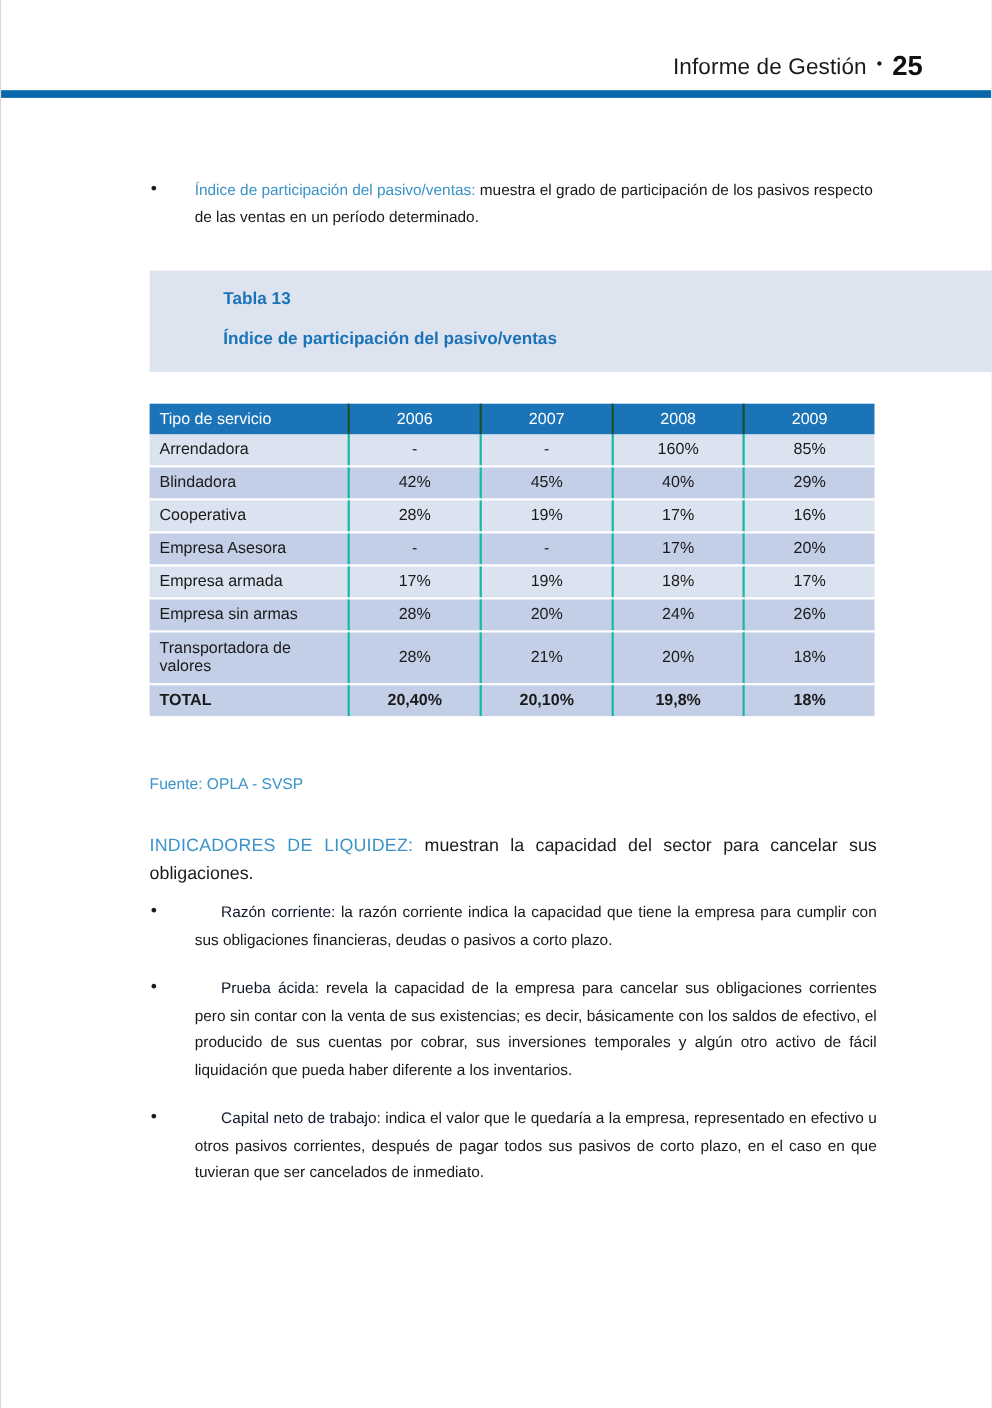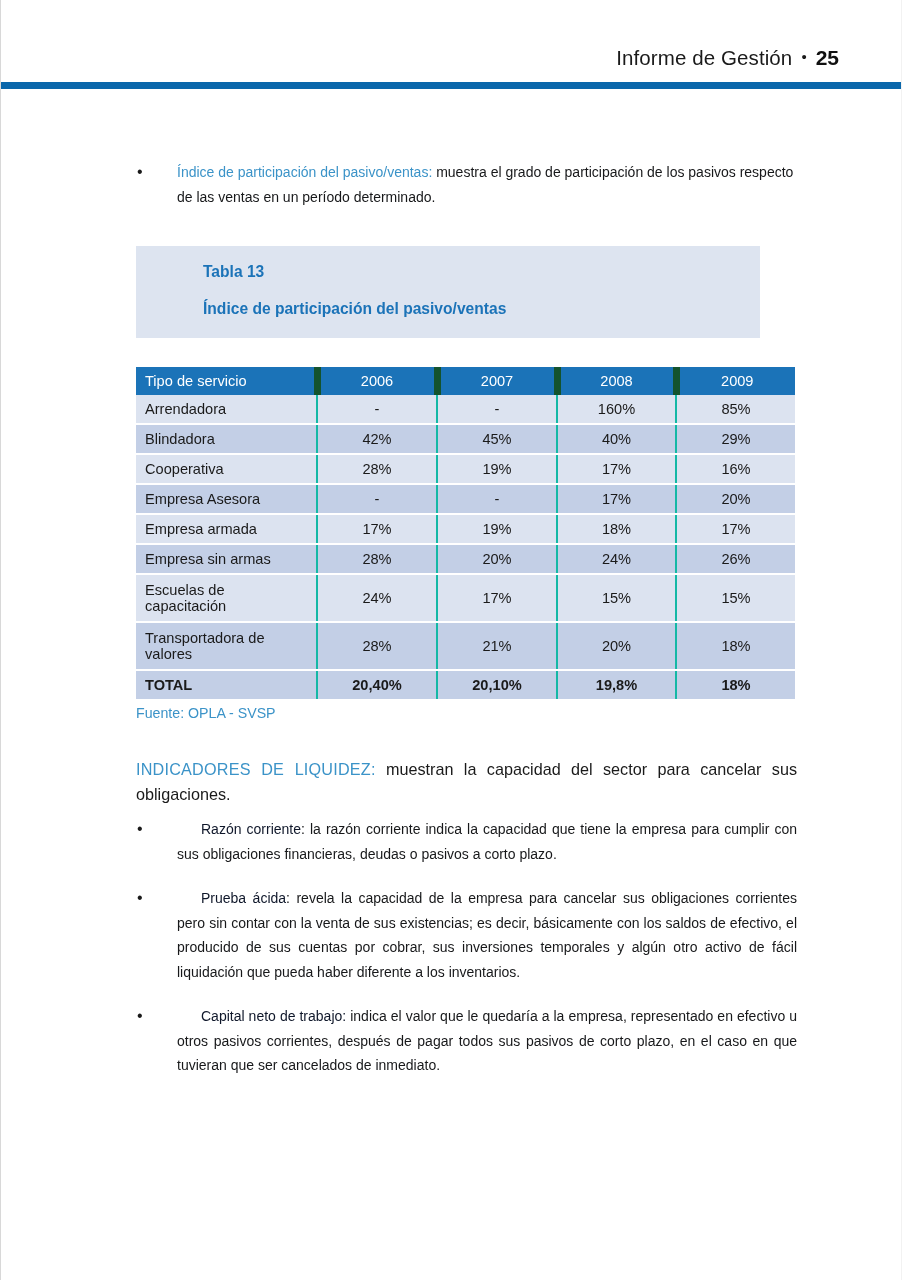--- a/index.html
+++ b/index.html
@@ -40,21 +40,21 @@
     color: #1a1a1a;
     letter-spacing: 0.1px;
   }
   .header-dot {
     font-size: 15px;
     color: #1a1a1a;
     position: relative;
     top: -2px;
   }
   .header-pagenum {
-    font-size: 21px;
+    font-size: 25px;
     font-weight: bold;
     color: #111111;
   }
   .header-rule {
     position: absolute;
     left: 0;
     right: 0;
     top: 82px;
     height: 7px;
     background: #0a67ab;
@@ -93,21 +93,21 @@
   }
   .lead-strong {
     color: #3b93c8;
   }
 
   
   .caption-box {
     position: absolute;
     left: 135px;
     top: 246px;
-    width: 624px;
+    width: 767px;
     height: 92px;
     background: #dde4f0;
     box-sizing: border-box;
   }
   .caption-inner {
     padding: 17px 0 0 67px;
   }
   .caption-line {
     color: #1b73b8;
     font-weight: bold;
@@ -135,21 +135,21 @@
   table.data-table col.c2 { width: 120px; }
   table.data-table col.c3 { width: 119px; }
   table.data-table col.c4 { width: 119px; }
 
   table.data-table th {
     background: #1b73b8;
     color: #ffffff;
     font-weight: normal;
     font-size: 14.6px;
     padding: 6px 10px;
-    border-right: 7px solid #14532d;
+    border-right: 2px solid #14532d;
     text-align: center;
     height: 16px;
   }
   table.data-table th.first {
     text-align: left;
     padding-left: 9px;
   }
   table.data-table th:last-child { border-right: none; }
 
   table.data-table td {
@@ -287,27 +287,20 @@
           <td>18%</td>
           <td>17%</td>
         </tr>
         <tr class="shade-b">
           <td class="label">Empresa sin armas</td>
           <td>28%</td>
           <td>20%</td>
           <td>24%</td>
           <td>26%</td>
         </tr>
-        <tr class="shade-a tall">
-          <td class="label">Escuelas de capacitación</td>
-          <td>24%</td>
-          <td>17%</td>
-          <td>15%</td>
-          <td>15%</td>
-        </tr>
         <tr class="shade-b tall">
           <td class="label">Transportadora de valores</td>
           <td>28%</td>
           <td>21%</td>
           <td>20%</td>
           <td>18%</td>
         </tr>
         <tr class="total">
           <td class="label">TOTAL</td>
           <td>20,40%</td>

